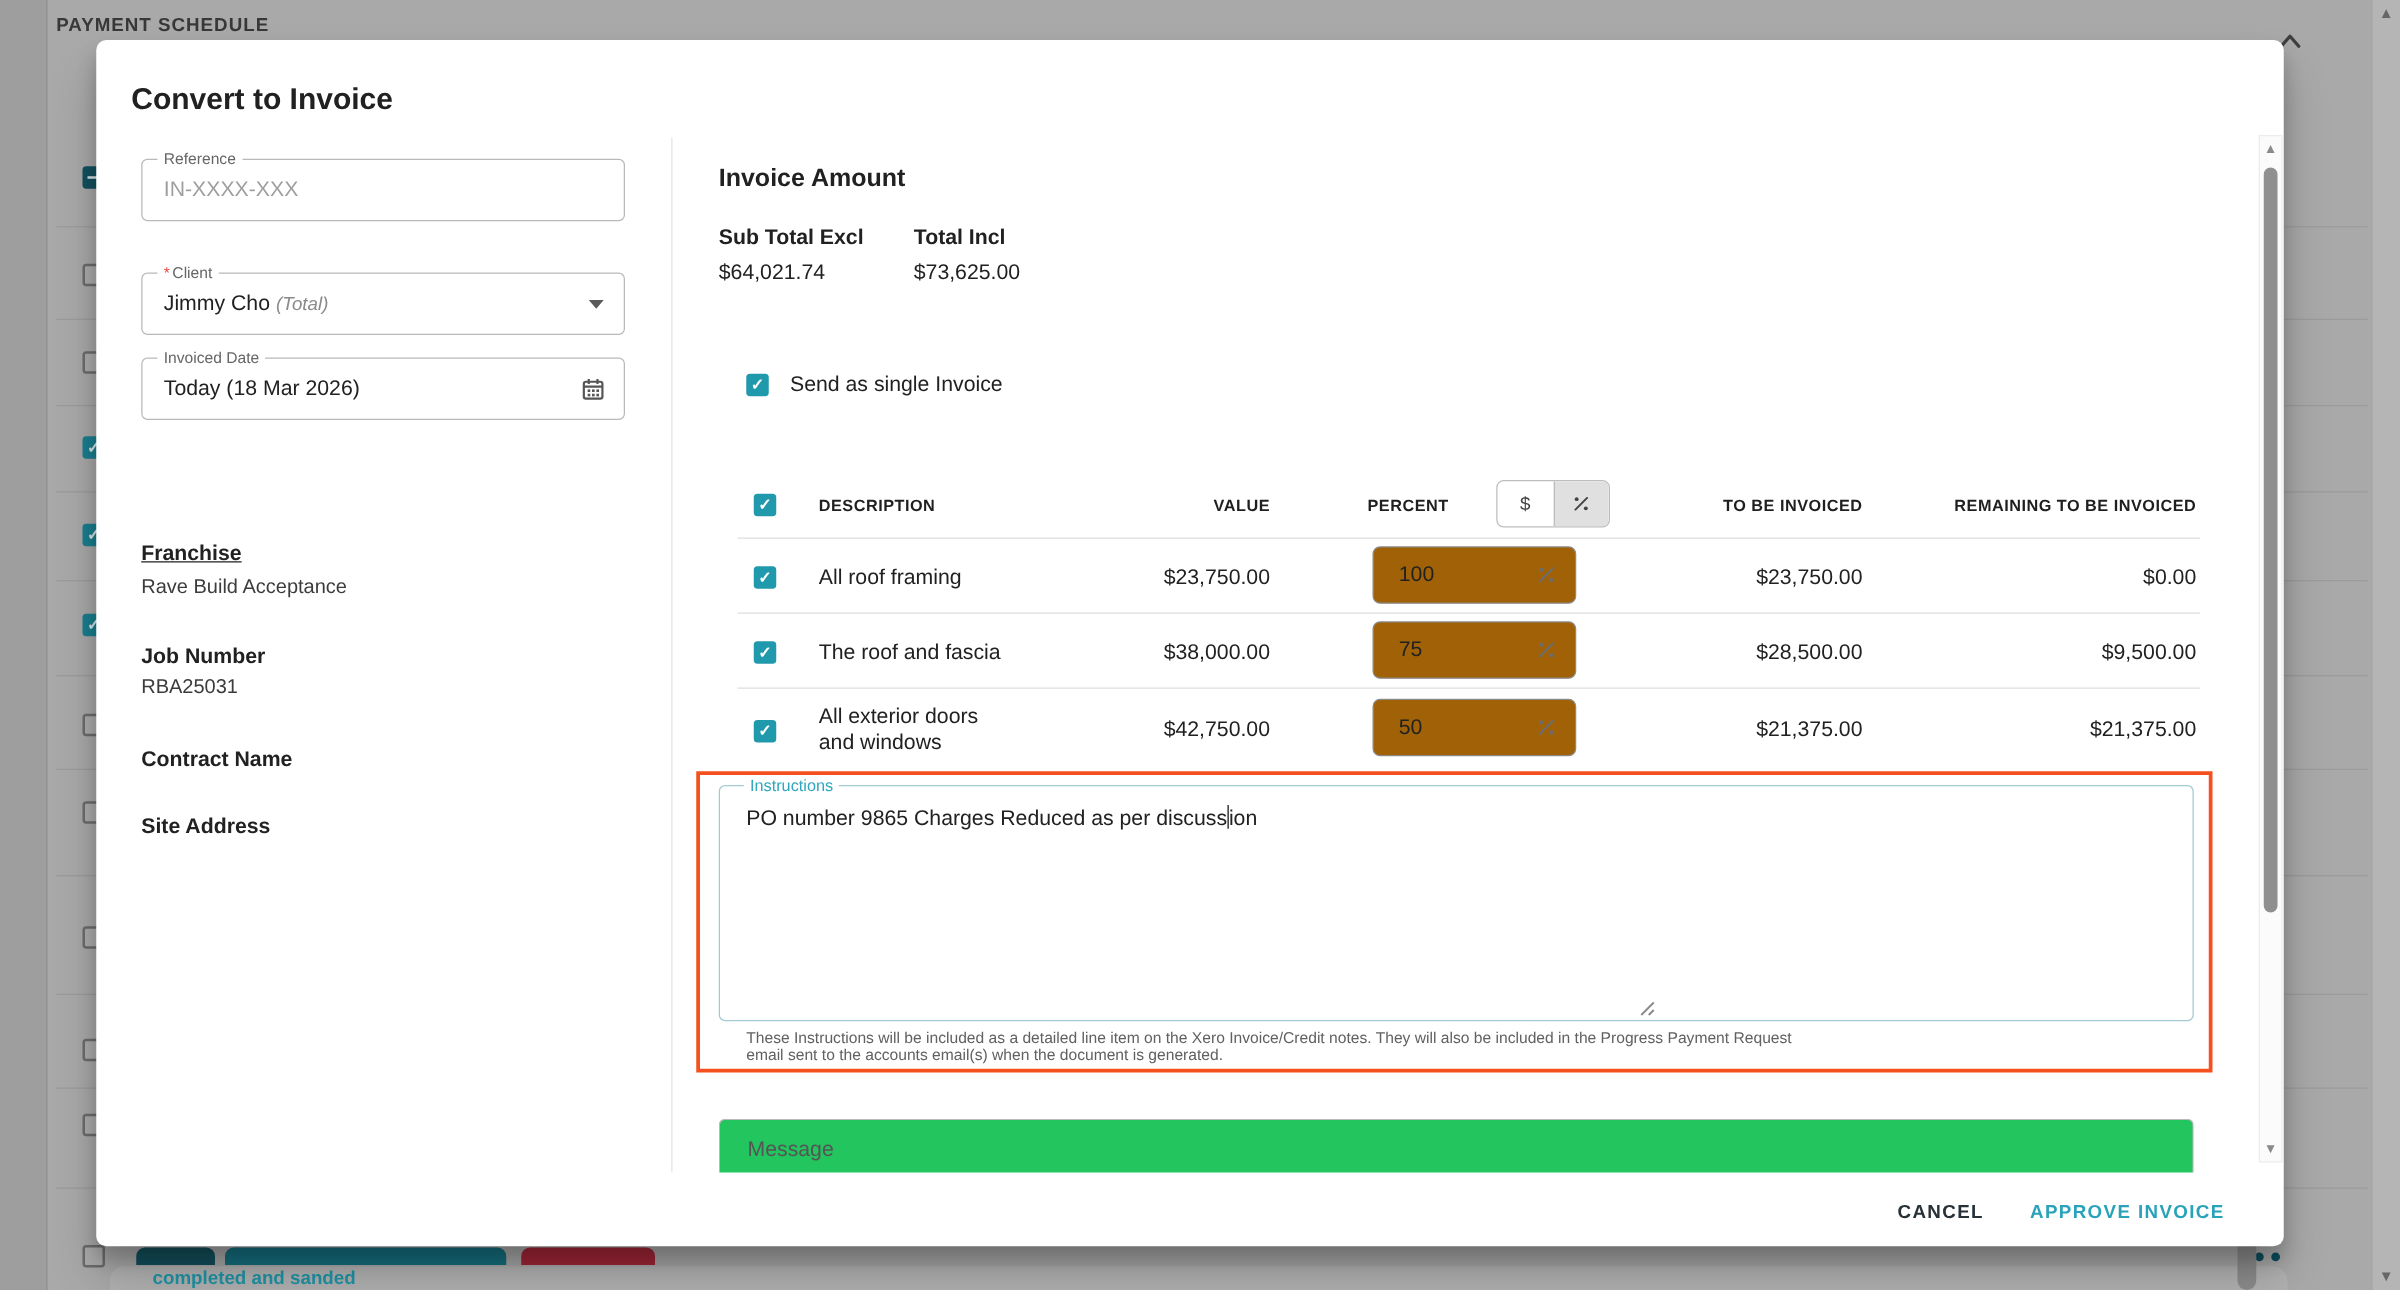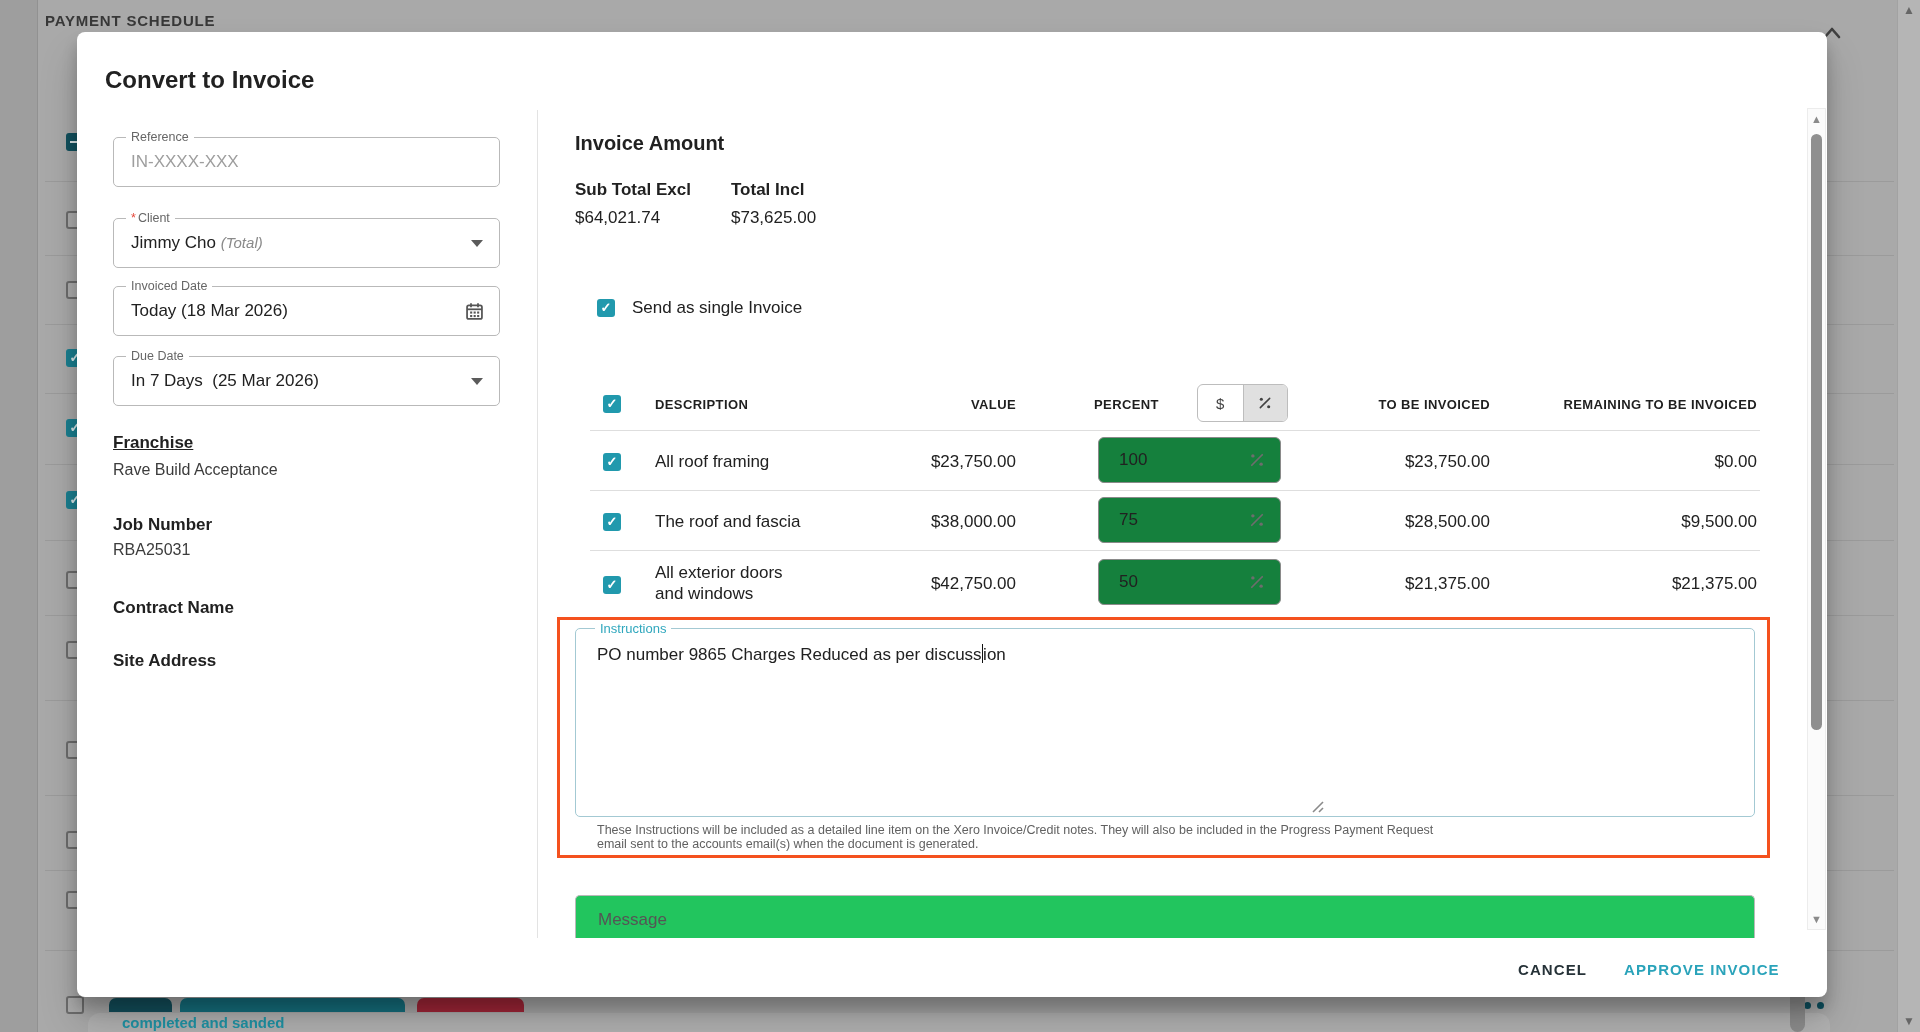--- a/index.html
+++ b/index.html
@@ -59,21 +59,21 @@
   
   .t-divider { position:absolute; left:513px; width:1170px; height:1px; background:#dedede; }
   .th { position:absolute; font-size:13px; font-weight:700; color:#1f1f1f; letter-spacing:.4px; white-space:nowrap; }
   .cell { position:absolute; font-size:17px; color:#212121; }
   .r-align { text-align:right; }
   .row-check { position:absolute; left:526px; }
   .toggle { position:absolute; left:1120px; top:352px; width:91px; height:38px; border:1px solid #bdbdbd; border-radius:6px; overflow:hidden; display:flex; background:#fff; }
   .toggle .tbtn { width:45px; height:100%; display:flex; align-items:center; justify-content:center; font-size:15px; color:#424242; }
   .toggle .tbtn.selected { background:#e0e0e0; }
   .toggle .tbtn + .tbtn { border-left:1px solid #bdbdbd; }
-  .pbox { position:absolute; left:1021px; width:183px; height:46px; border:1px solid #8a8a8a; border-radius:6px; background:#15803d; }
+  .pbox { position:absolute; left:1021px; width:163px; height:46px; border:1px solid #8a8a8a; border-radius:6px; background:#a16207; }
   .pbox .num { position:absolute; left:20px; top:0; height:44px; line-height:44px; font-size:17px; color:#212121; }
   .pbox .picon { position:absolute; right:14px; top:13px; }
 
   
   .orange-box { position:absolute; left:480px; top:585px; width:1213px; height:241px; border:3px solid #f4511e; background:#fff; }
   .instr-field { position:absolute; left:498px; top:596px; width:1180px; height:189px; border:1px solid #a3c9d3; border-radius:5px; background:#fff; }
   .instr-label { position:absolute; left:518px; top:589px; background:#fff; padding:0 5px; font-size:13px; color:#2fa7bd; }
   .instr-text { position:absolute; left:520px; top:612px; font-size:17px; color:#212121; }
   .caret-bar { display:inline-block; width:1.5px; height:19px; background:#111; vertical-align:-3px; }
   .resize-handle { position:absolute; right:503px; top:768px; width:13px; height:13px; }
@@ -152,21 +152,21 @@
   <div class="bg-scroll-thumb"></div>
 
   <div class="win-scrollbar"></div>
   <div class="win-arrow" style="top:3px;">▲</div>
   <div class="win-arrow" style="top:1014px;">▼</div>
 
   <div class="modal">
     <div class="modal-title">Convert to Invoice</div>
     <div class="vdivider"></div>
 
-    <div class="ofield" style="top:105px;padding-left:12px;">
+    <div class="ofield" style="top:95px;padding-left:12px;">
       <span class="flabel">Reference</span>
       <span class="fvalue placeholder">IN-XXXX-XXX</span>
     </div>
 
     <div class="ofield" style="top:186px;">
       <span class="flabel"><span class="req">*</span><span>Client</span></span>
       <span class="fvalue"><span>Jimmy Cho</span>&nbsp;<span class="suffix">(Total)</span></span>
       <span class="caret-down"></span>
     </div>
 
@@ -180,25 +180,20 @@
         <line x1="3.5" y1="9.5" x2="20.5" y2="9.5" stroke="#555" stroke-width="2"></line>
         <rect x="7" y="12" width="2.4" height="2.4" fill="#555"></rect>
           <rect x="11" y="12" width="2.4" height="2.4" fill="#555"></rect>
           <rect x="15" y="12" width="2.4" height="2.4" fill="#555"></rect>
         <rect x="7" y="16" width="2.4" height="2.4" fill="#555"></rect>
           <rect x="11" y="16" width="2.4" height="2.4" fill="#555"></rect>
           <rect x="15" y="16" width="2.4" height="2.4" fill="#555"></rect>
       </svg>
     </div>
 
-    <div class="ofield" style="top:324px;">
-      <span class="flabel">Due Date</span>
-      <span class="fvalue">In 7 Days  (25 Mar 2026)</span>
-      <span class="caret-down"></span>
-    </div>
 
     <div class="info-h" style="top:401px;text-decoration:underline;">Franchise</div>
     <div class="info-v" style="top:429px;">Rave Build Acceptance</div>
     <div class="info-h" style="top:483px;">Job Number</div>
     <div class="info-v" style="top:509px;">RBA25031</div>
     <div class="info-h" style="top:566px;">Contract Name</div>
     <div class="info-h" style="top:619px;">Site Address</div>
 
     <div class="inv-amount-h">Invoice Amount</div>
     <div class="tot-label" style="left:498px;">Sub Total Excl</div>

